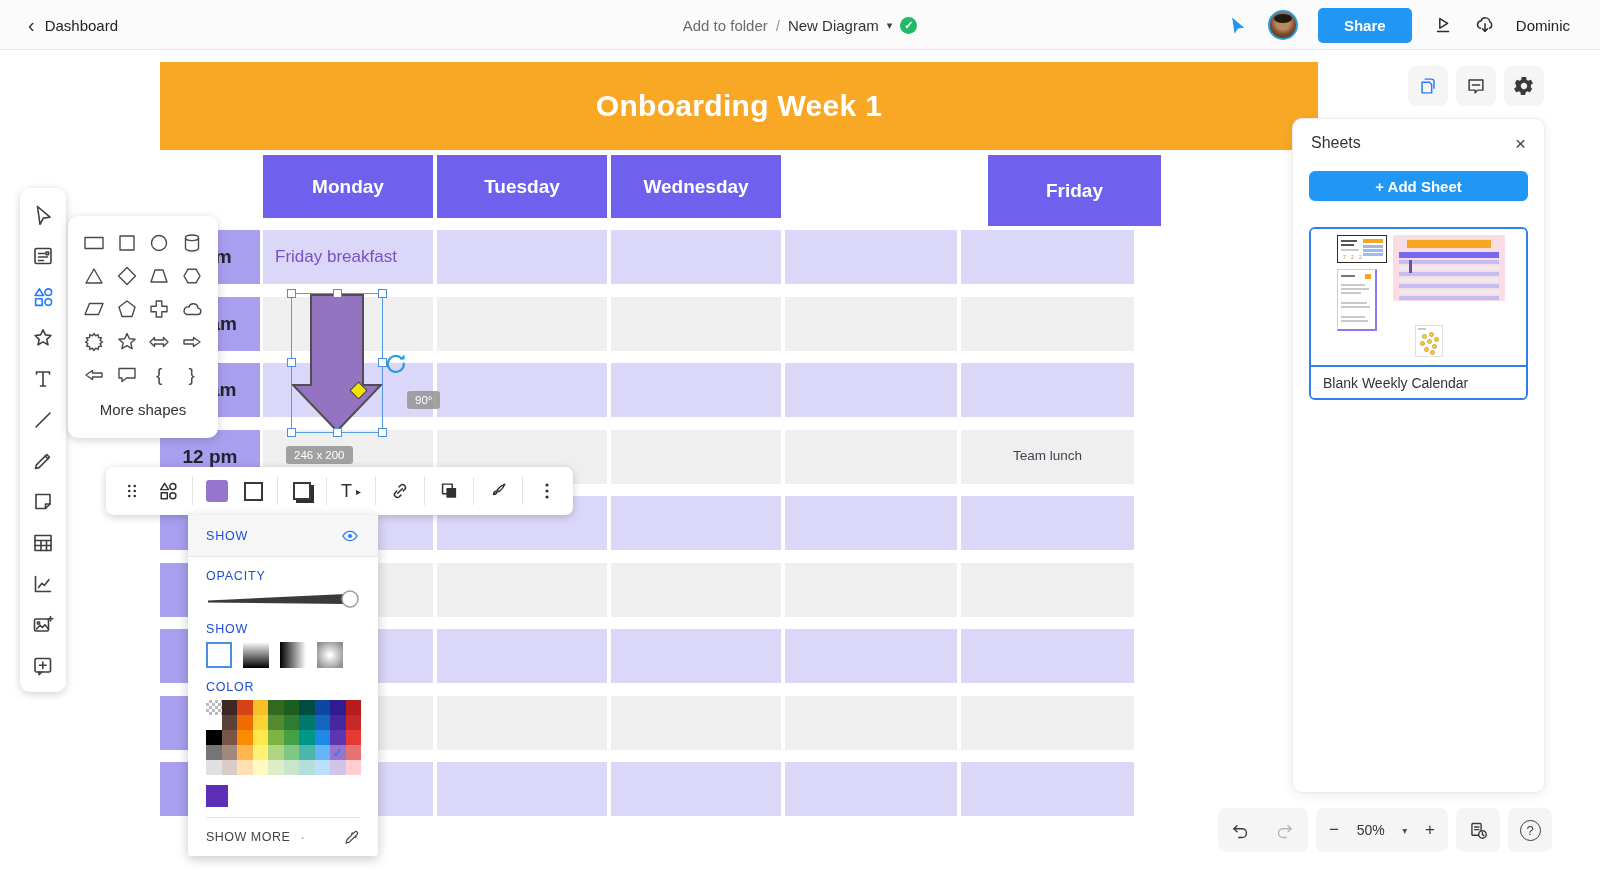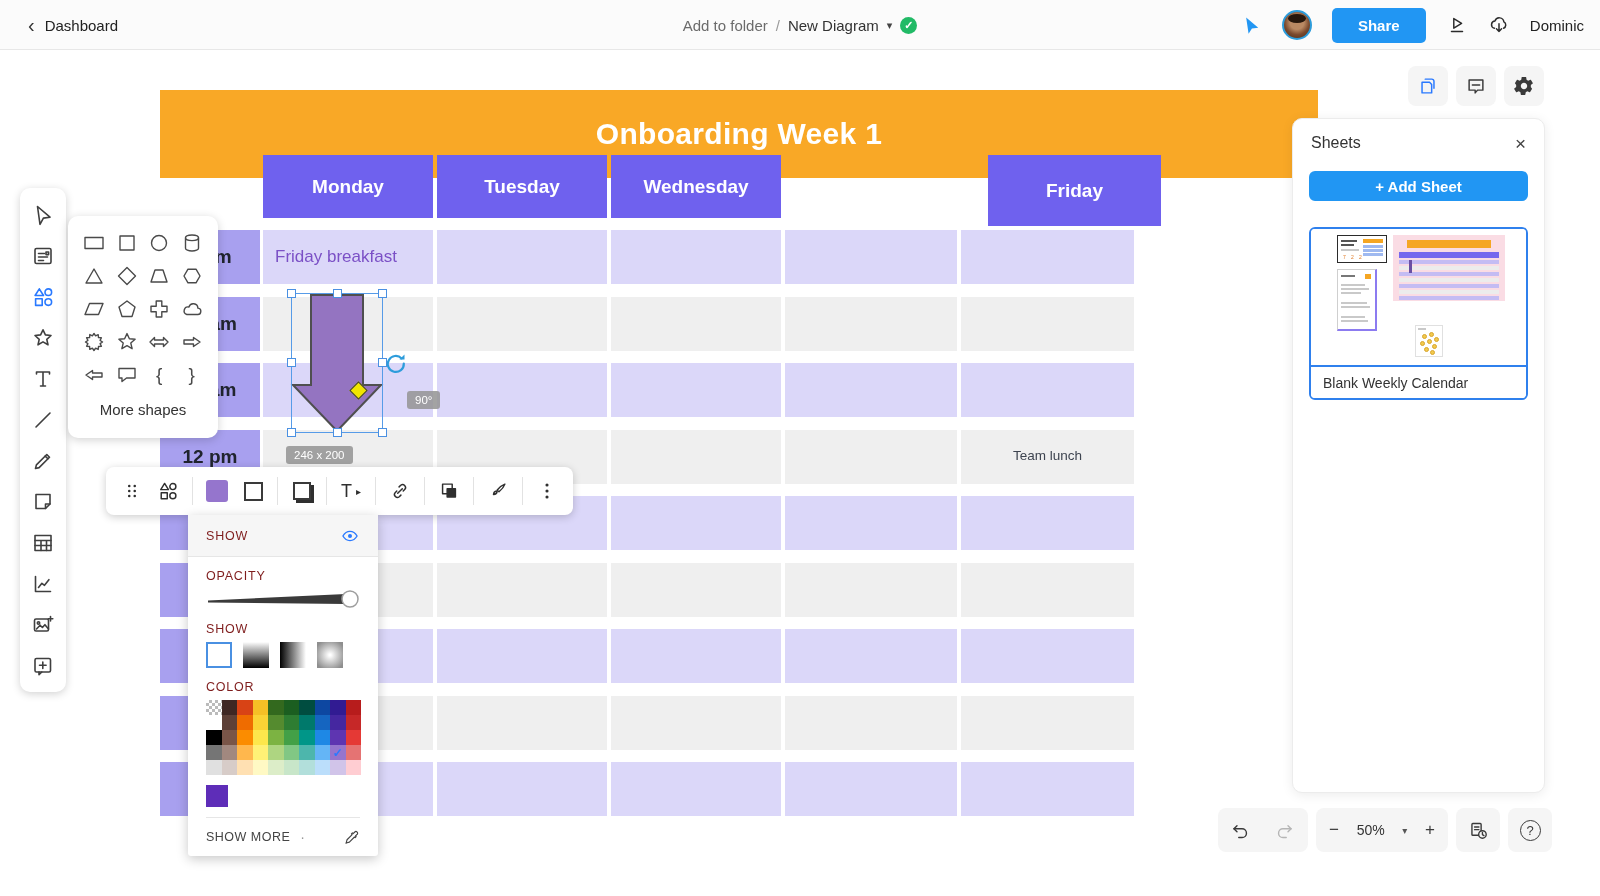--- a/index.html
+++ b/index.html
@@ -15,34 +15,34 @@
   .tb-back { font-size:20px; color:#333; line-height:1; }
   .tb-center { position:absolute; left:0; right:0; top:0; height:50px; display:flex; align-items:center;
     justify-content:center; gap:8px; font-size:15px; pointer-events:none; }
   .tb-center > * { pointer-events:auto; }
   .crumb-muted { color:#6b6b6b; }
   .crumb-sep { color:#9a9a9a; }
   .crumb-title { color:#333; }
   .caret { font-size:11px; color:#444; }
   .sync-check { width:17px; height:17px; border-radius:50%; background:#21BA66; color:#fff; font-size:11px;
     display:flex; align-items:center; justify-content:center; font-weight:bold; }
-  .tb-right { position:absolute; right:0; top:0; height:50px; display:flex; align-items:center; gap:20px; padding-right:16px; }
+  .tb-right { position:absolute; right:0; top:0; height:50px; display:flex; align-items:center; gap:20px; padding-right:30px; }
   .pointer-ic { width:20px; height:20px; color:#2196F3; }
   .avatar { width:30px; height:30px; border-radius:50%; border:2px solid #2D9CDB;
     background:radial-gradient(circle at 50% 40%, #b98963 0 34%, #7b4a2e 60%, #452a18 100%); position:relative; overflow:hidden; }
   .avatar::before { content:""; position:absolute; left:4px; right:4px; top:2px; height:9px; border-radius:50%; background:#26170d; }
   .share-btn { width:94px; height:35px; background:#2196F3; border-radius:5px; color:#fff; font-size:15px;
     font-weight:bold; display:flex; align-items:center; justify-content:center; cursor:pointer; }
   .tb-ic { width:22px; height:22px; color:#2b2b2b; }
   .tb-user { font-size:15px; color:#222; }
 
   
   #calendar { position:absolute; left:160px; top:62px; width:975px; height:760px; z-index:1; }
   #cal-title { position:absolute; left:0; top:0; width:1158px; height:88px; background:#F9A826; color:#fff;
-    font-size:30px; font-weight:bold; display:flex; align-items:center; justify-content:center; letter-spacing:.3px;margin-top:28px; }
+    font-size:30px; font-weight:bold; display:flex; align-items:center; justify-content:center; letter-spacing:.3px; }
   .cal-head { position:absolute; background:#6F61EE; color:#fff; font-size:19px; font-weight:bold;
     display:flex; align-items:center; justify-content:center; }
   .cal-time { position:absolute; background:#A8A0EF; color:#20242E; font-size:19px; font-weight:bold;
     display:flex; align-items:center; justify-content:center; }
   .cal-cell { position:absolute; }
   .cal-event { position:absolute; font-size:17px; padding:7px 12px; line-height:1.25; display:flex; align-items:center; }
   .cal-event.center { justify-content:center; padding:0; font-size:13.5px; }
 
   
   #doodle { position:absolute; inset:0; z-index:2; pointer-events:none; }
@@ -88,21 +88,21 @@
   .stroke-sq { width:19px; height:19px; border:2.5px solid #3A3A3A; background:#fff; }
   .shadow-sq { width:18px; height:18px; border:2.5px solid #3A3A3A; background:#fff; box-shadow:3px 3px 0 #2f2f2f; }
   .t-label { font-size:18px; color:#2f2f2f; }
   .t-caret { font-size:10px; color:#2f2f2f; margin-left:4px; }
 
   
   #fill-panel { position:absolute; left:188px; top:515px; width:190px; background:#fff;
     box-shadow:0 3px 12px rgba(0,0,0,.22); z-index:13; border-radius:3px; }
   .fp-show-row { height:42px; background:#F6F6F6; border-bottom:1px solid #E6E6E6; display:flex;
     align-items:center; justify-content:space-between; padding:0 18px; }
-  .fp-label { font-size:12.5px; letter-spacing:.8px; color:#7f1d1d; }
+  .fp-label { font-size:12.5px; letter-spacing:.8px; color:#1d4ed8; }
   .eye-ic { width:20px; height:20px; color:#2979FF; cursor:pointer; }
   .fp-body { padding:12px 18px 0; }
   #opacity-slider { display:block; margin-top:5px; cursor:pointer; }
   .fp-sec { margin-top:12px; }
   .fill-swatches { display:flex; gap:11px; margin-top:6px; }
   .fsw { width:26px; height:26px; cursor:pointer; }
   .fsw.sel { background:#fff; border:2px solid #4A90E2; }
   .fsw.g-down { background:linear-gradient(to bottom,#ffffff 0%,#000000 100%); }
   .fsw.g-right { background:linear-gradient(to right,#000000 0%,#ffffff 100%); }
   .fsw.g-radial { background:radial-gradient(circle,#ffffff 5%,#8f8f8f 85%); }

